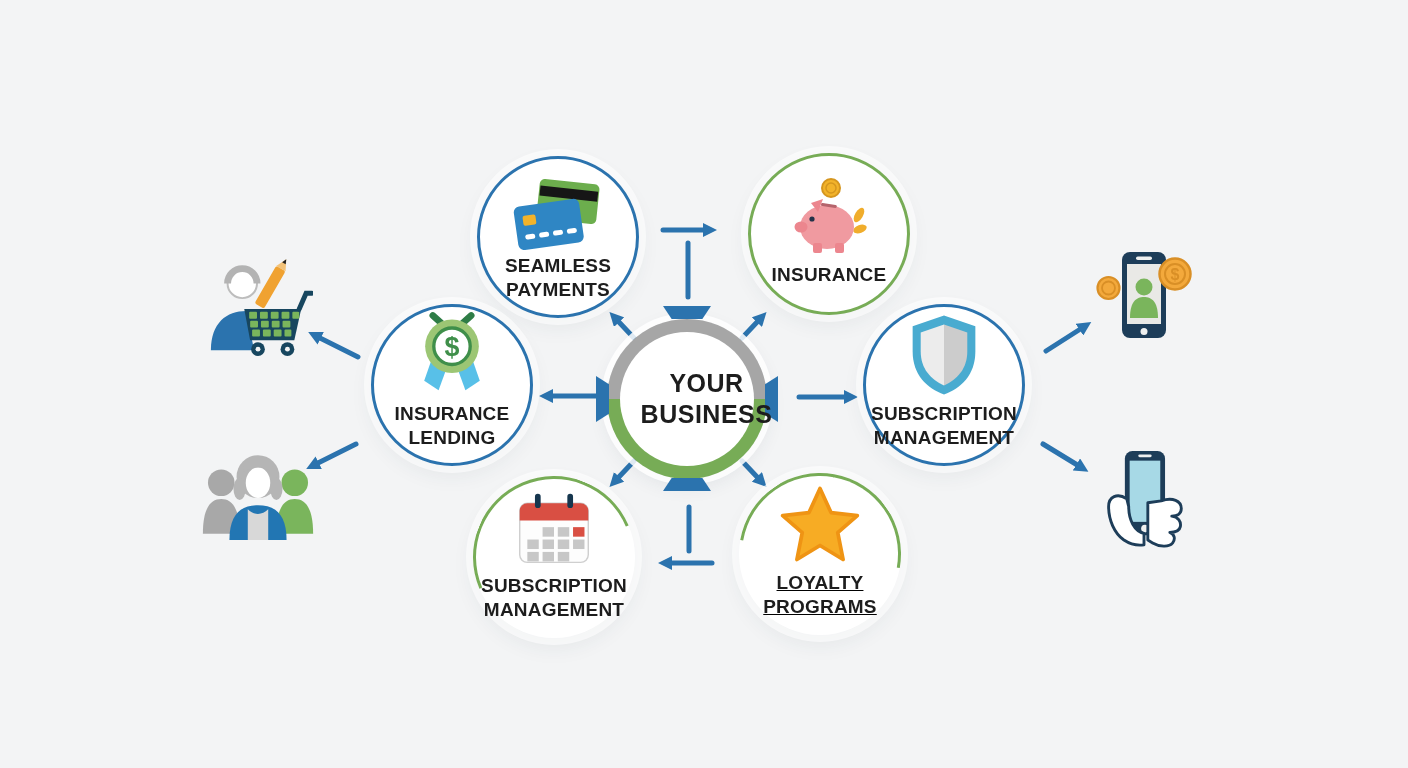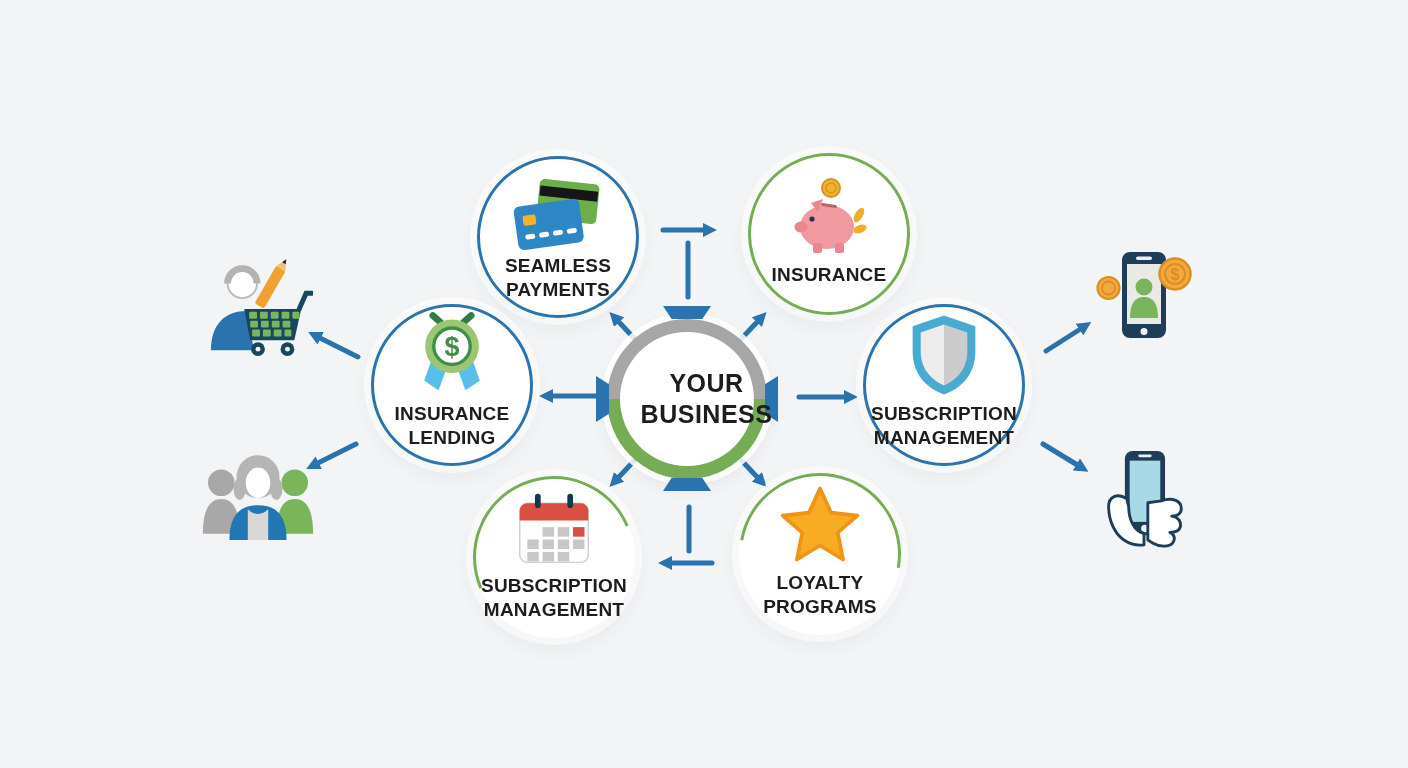--- a/index.html
+++ b/index.html
@@ -35,21 +35,21 @@
   .node-icon{height:82px;display:flex;align-items:flex-end;justify-content:center;margin-top:-4px;}
   .node-label{margin-top:4px;font-weight:bold;font-size:19px;line-height:1.25;color:#1d1d1d;
     text-align:center;white-space:pre-line;letter-spacing:.2px;}
 
   
   .n-payments{left:477px;top:156px;}
   .n-insurance{left:748px;top:153px;}
   .n-lending{left:371px;top:304px;}
   .n-sub-right{left:863px;top:304px;}
   .n-sub-bottom{left:473px;top:476px;}
-  .n-loyalty{left:739px;top:473px;}
+  .n-loyalty{left:739px;top:473px;text-decoration:underline;}
 
   .side-icon{position:absolute;}
   .icon-cart{left:203px;top:252px;width:110px;height:106px;}
   .icon-people{left:200px;top:446px;width:116px;height:98px;}
   .icon-phone-coins{left:1092px;top:246px;width:100px;height:98px;}
   .icon-hands-phone{left:1100px;top:446px;width:88px;height:102px;}
 
   .arrows{position:absolute;inset:0;pointer-events:none;}
 </style>
 </head>

